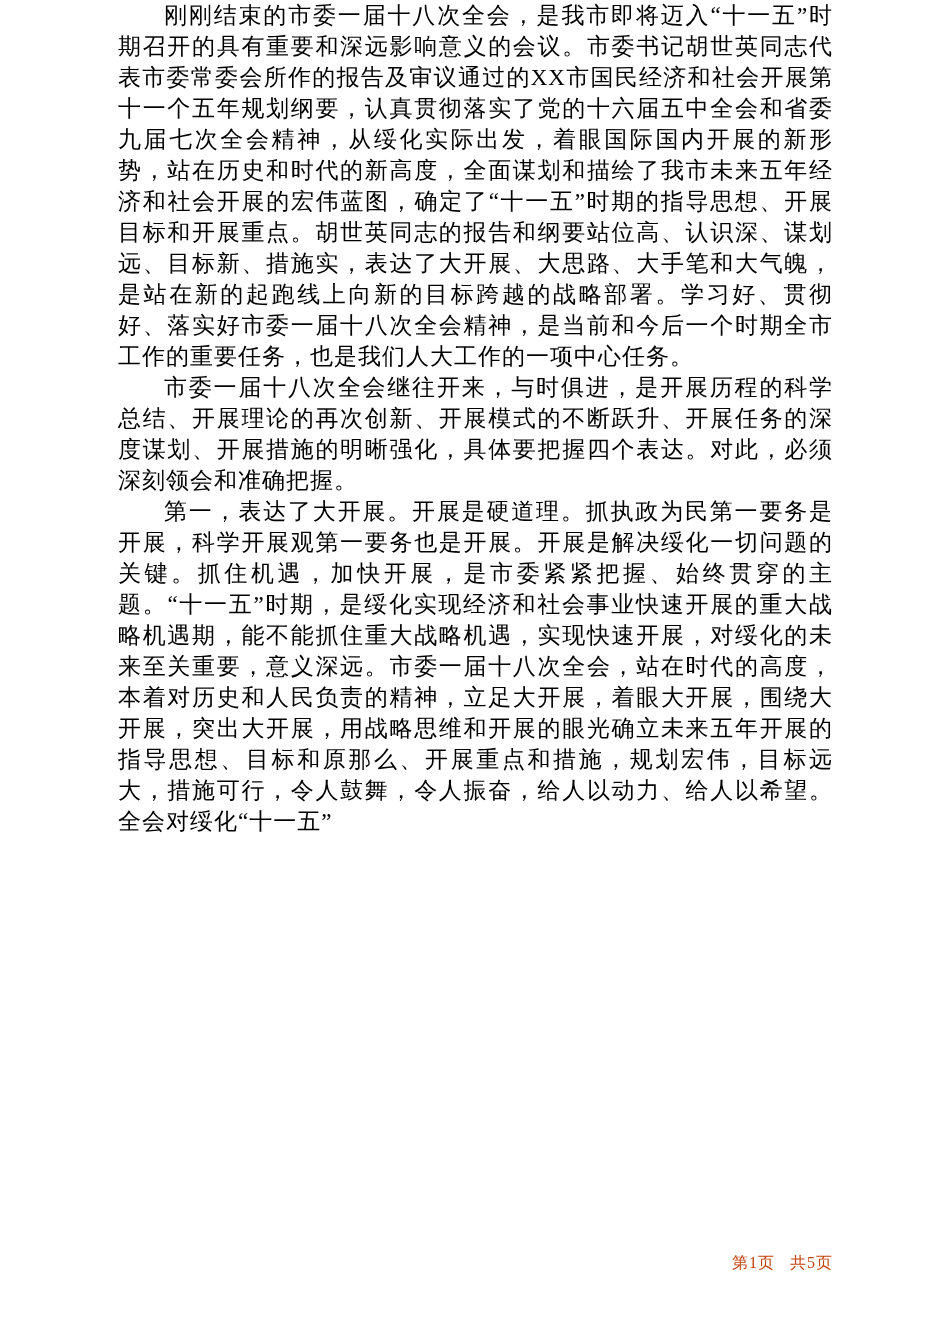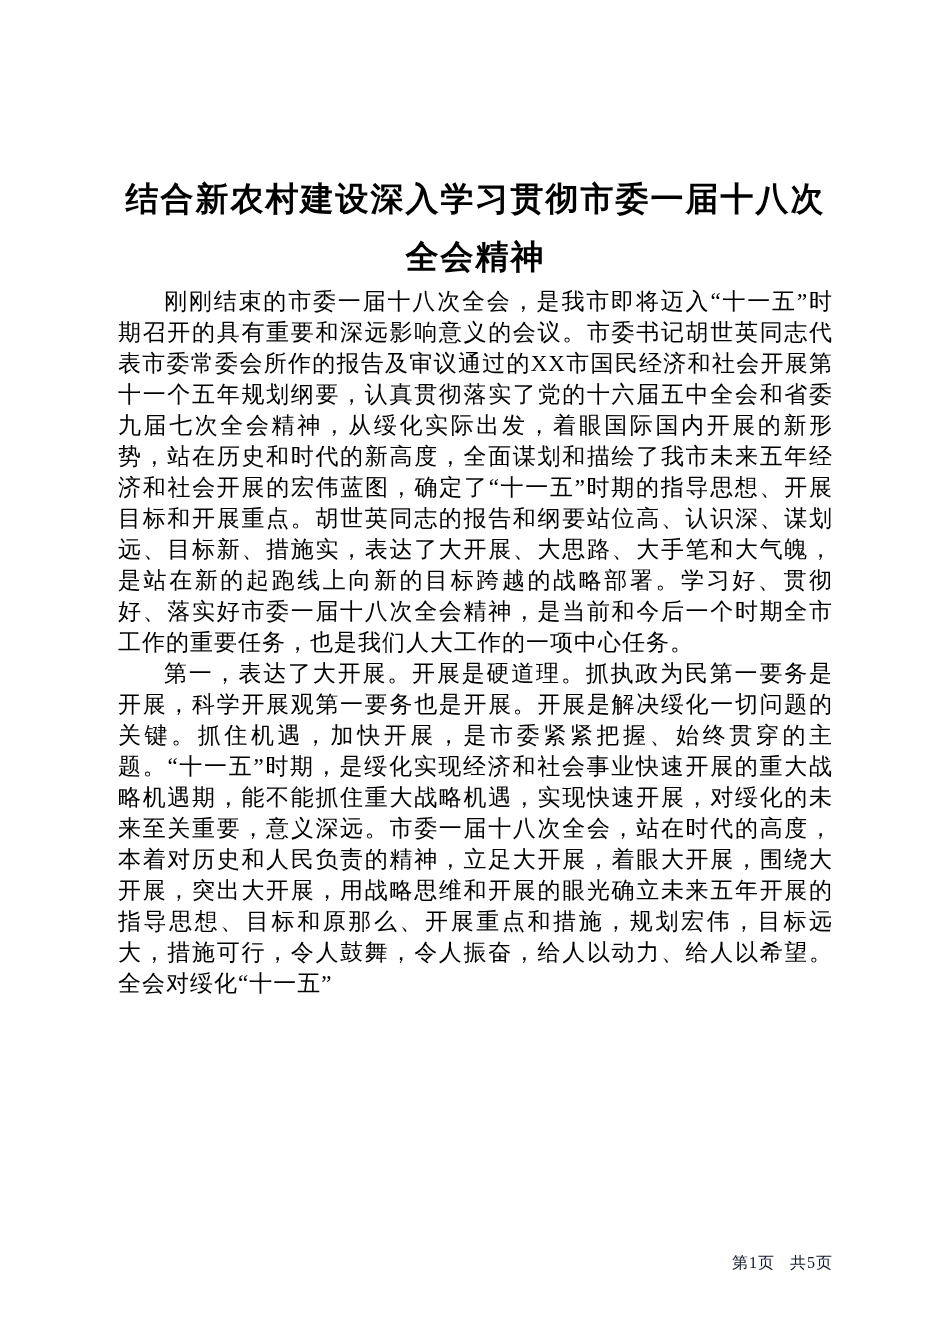--- a/index.html
+++ b/index.html
@@ -41,33 +41,33 @@
     margin: 0;
     padding: 0;
     text-indent: 2em;
   }
   .page-footer {
     position: absolute;
     right: 117px;
     bottom: 70px;
     font-size: 16px;
     letter-spacing: 1px;
-    color: #0f172a;
+    color: #c2410c;
   }
   .page-footer span + span {
     margin-left: 10px;
   }
 </style>
 </head>
 <body>
 
 <div class="page">
-  <h1 class="doc-title">结合新农村建设深入学习贯彻市委一届十八次全会精神</h1>
   <div class="doc-body">
     <p>刚刚结束的市委一届十八次全会，是我市即将迈入“十一五”时期召开的具有重要和深远影响意义的会议。市委书记胡世英同志代表市委常委会所作的报告及审议通过的XX市国民经济和社会开展第十一个五年规划纲要，认真贯彻落实了党的十六届五中全会和省委九届七次全会精神，从绥化实际出发，着眼国际国内开展的新形势，站在历史和时代的新高度，全面谋划和描绘了我市未来五年经济和社会开展的宏伟蓝图，确定了“十一五”时期的指导思想、开展目标和开展重点。胡世英同志的报告和纲要站位高、认识深、谋划远、目标新、措施实，表达了大开展、大思路、大手笔和大气魄，是站在新的起跑线上向新的目标跨越的战略部署。学习好、贯彻好、落实好市委一届十八次全会精神，是当前和今后一个时期全市工作的重要任务，也是我们人大工作的一项中心任务。</p>
+    <p>市委一届十八次全会继往开来，与时俱进，是开展历程的科学总结、开展理论的再次创新、开展模式的不断跃升、开展任务的深度谋划、开展措施的明晰强化，具体要把握四个表达。对此，必须深刻领会和准确把握。</p>
     <p>第一，表达了大开展。开展是硬道理。抓执政为民第一要务是开展，科学开展观第一要务也是开展。开展是解决绥化一切问题的关键。抓住机遇，加快开展，是市委紧紧把握、始终贯穿的主题。“十一五”时期，是绥化实现经济和社会事业快速开展的重大战略机遇期，能不能抓住重大战略机遇，实现快速开展，对绥化的未来至关重要，意义深远。市委一届十八次全会，站在时代的高度，本着对历史和人民负责的精神，立足大开展，着眼大开展，围绕大开展，突出大开展，用战略思维和开展的眼光确立未来五年开展的指导思想、目标和原那么、开展重点和措施，规划宏伟，目标远大，措施可行，令人鼓舞，令人振奋，给人以动力、给人以希望。全会对绥化“十一五”</p>
   </div>
 </div>
 
 <div class="page-footer">
   <span>第1页</span>
   <span>共5页</span>
 </div>
 
 </body></html>

